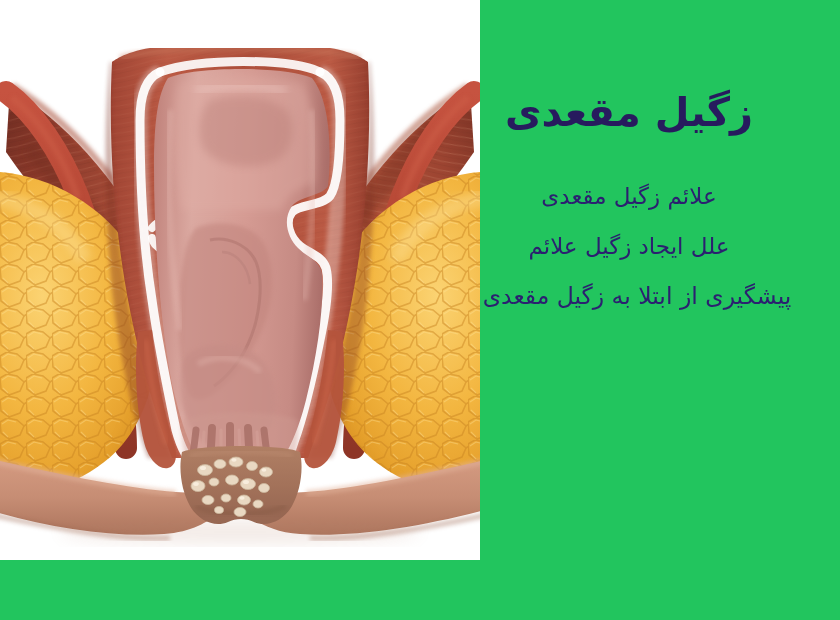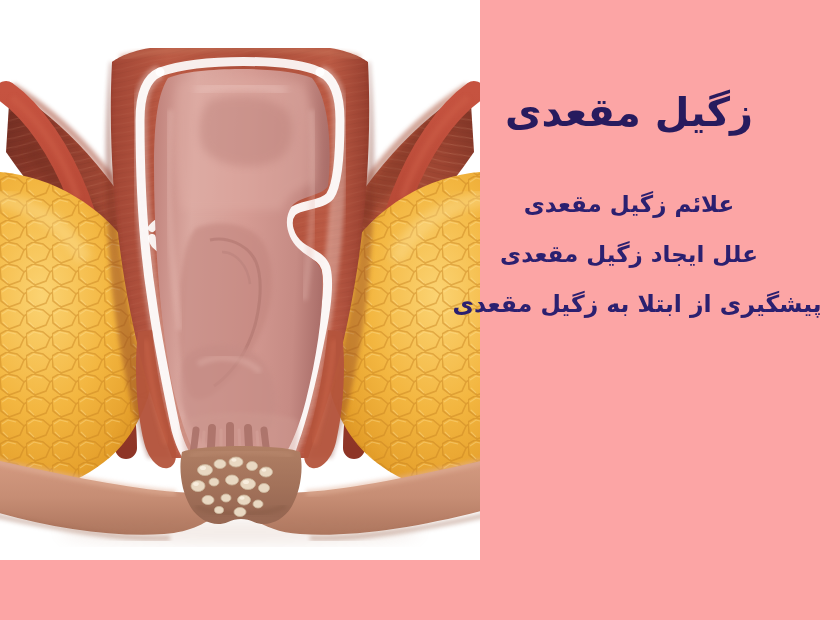--- a/index.html
+++ b/index.html
@@ -2,41 +2,41 @@
 <html lang="fa" dir="rtl"><head>
 <meta charset="utf-8">
 <title>زگیل مقعدی</title>
 <style>
   html,body{margin:0;padding:0;background:#fff;}
   body{
     width:840px;height:620px;overflow:hidden;position:relative;
     font-family:"DejaVu Sans","Liberation Sans",sans-serif;
     background:#ffffff;
   }
-  .canvas{position:absolute;inset:0;width:840px;height:620px;background:#fca5a5;}
+  .canvas{position:absolute;inset:0;width:840px;height:620px;background:#22c55e;}
 
   
   .text-panel{
     position:absolute;left:418px;top:0;width:422px;height:620px;
     direction:rtl;text-align:center;
   }
   .title{
     position:absolute;top:62px;right:6px;width:410px;
     text-align:center;
     font-size:40px;line-height:1.15;font-weight:700;
     color:#271b5e;letter-spacing:0px;
     white-space:nowrap;
   }
   .list{
     position:absolute;top:182px;right:0px;width:422px;
   }
   .list-item{
-    font-size:23px;line-height:1.22;font-weight:700;
+    font-size:23px;line-height:1.22;font-weight:400;
     color:#2b2070;
-    margin:8px 0 22px 0;
+    margin:0 0 22px 0;
     white-space:nowrap;
     text-align:center;
   }
   .list-item:last-child{margin-bottom:0;}
   .list-item.wide{font-size:23.5px;letter-spacing:-.2px;margin-right:-16px;}
 
   
   .illus{
     position:absolute;left:0;top:0;width:480px;height:560px;
   }
@@ -362,19 +362,19 @@
       <ellipse cx="240" cy="532" rx="180" ry="12" fill="#b5846c" opacity=".16" filter="url(#blurLg)"></ellipse>
     </svg>
   </div>
 
   <div class="text-panel">
 
     <h1 class="title">زگیل مقعدی</h1>
 
     <div class="list">
       <div class="list-item">علائم زگیل مقعدی</div>
-      <div class="list-item">علل ایجاد زگیل مقعدی</div>
+      <div class="list-item">علل ایجاد زگیل علائم</div>
       <div class="list-item wide">پیشگیری از ابتلا به زگیل مقعدی</div>
     </div>
 
   </div>
 
 </div>
 
 </body></html>

